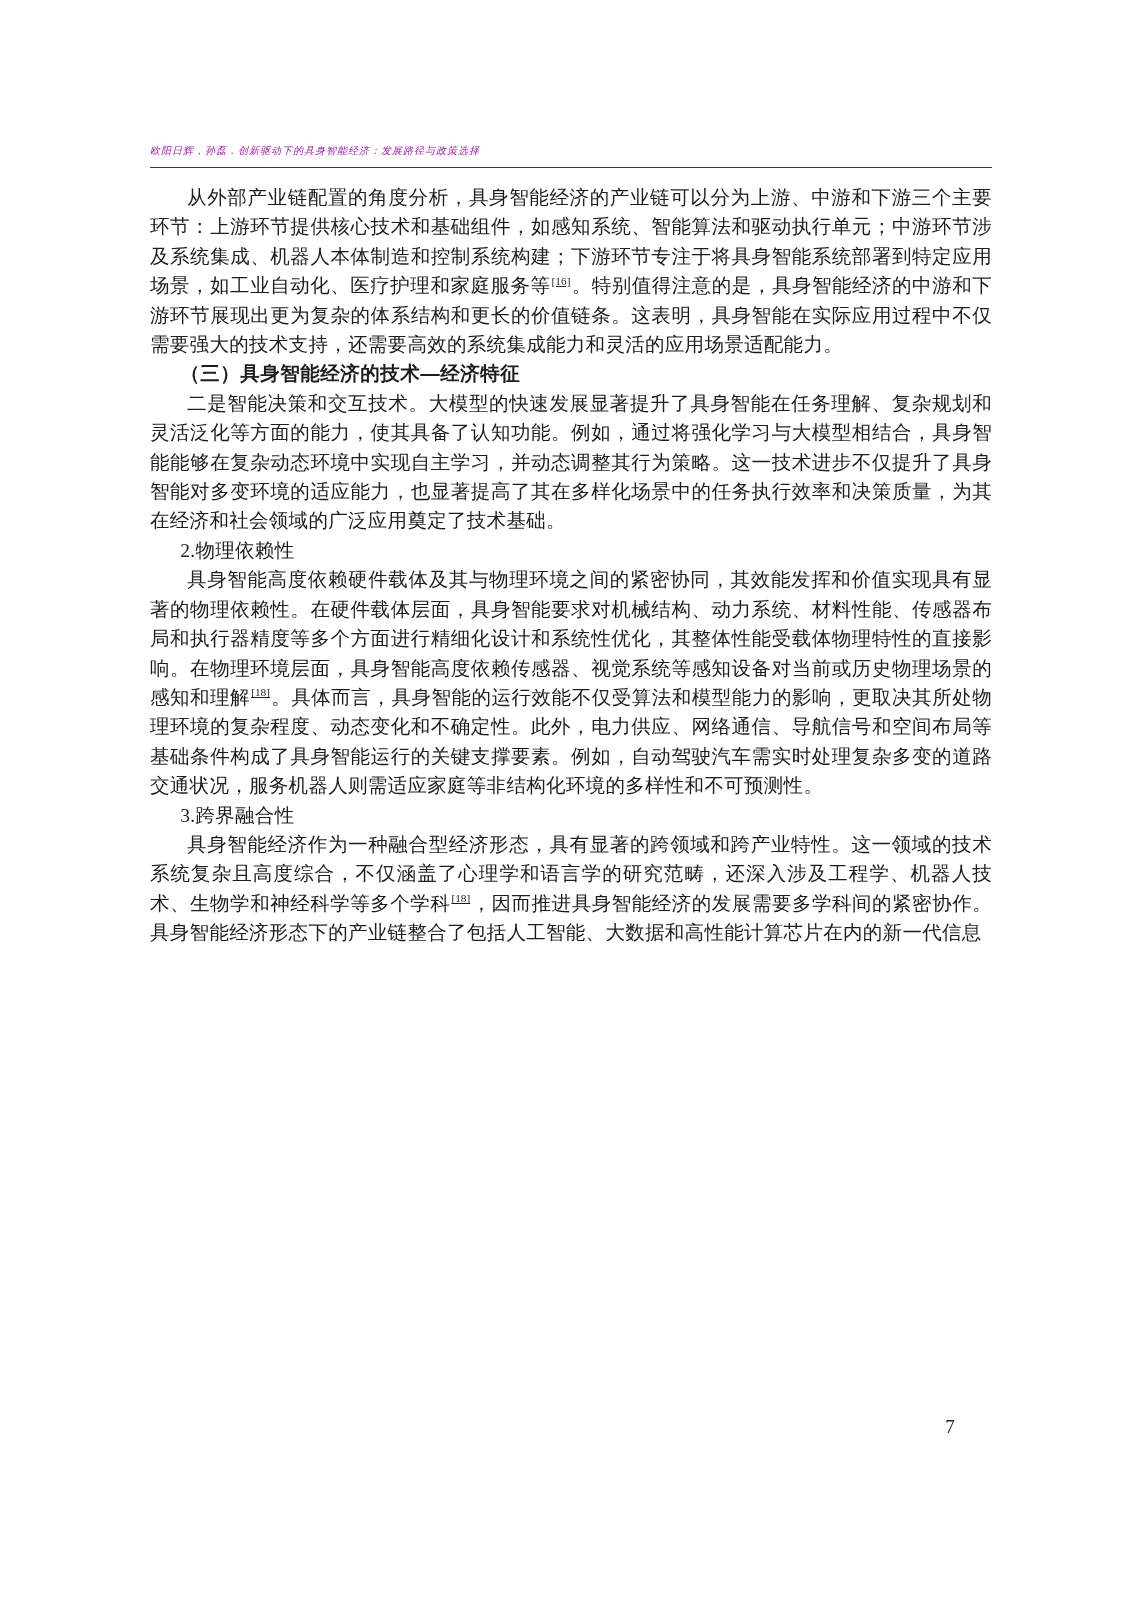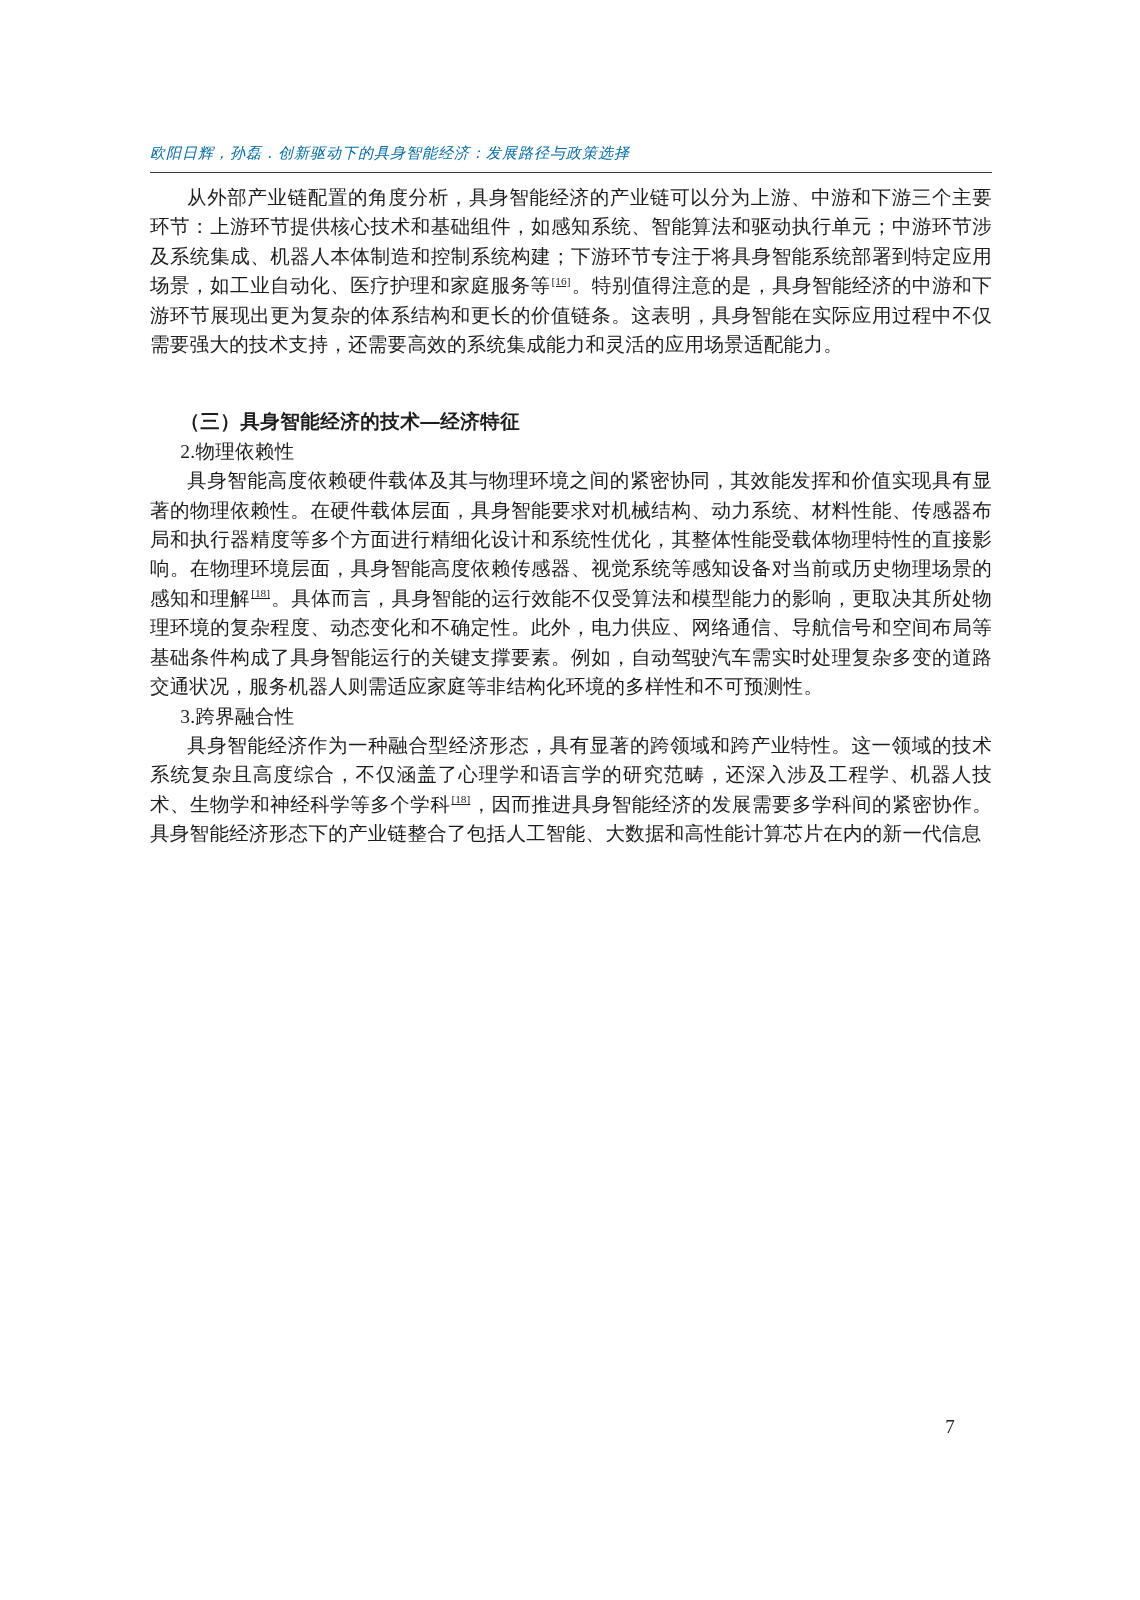--- a/index.html
+++ b/index.html
@@ -19,23 +19,23 @@
   .running-head{
     position:absolute;
     left:150px;
     width:842px;
     top:144px;
     border-bottom:1.5px solid var(--rule-color);
     padding-bottom:9px;
   }
   .rh-text{
     font-style:italic;
-    font-size:15px;
+    font-size:10px;
     letter-spacing:1px;
-    color:#0369a1;
+    color:#a21caf;
   }
   .article-body{
     position:absolute;
     left:150px;
     width:842px;
     top:183px;
     font-size:19.5px;
     line-height:29.4px;
     letter-spacing:0.3px;
     text-align:justify;
@@ -45,21 +45,20 @@
     margin:0;
     padding:0;
   }
   p.paragraph.indent{text-indent:1.9em;}
   p.section-heading{
     font-family:"Liberation Sans","DejaVu Sans",sans-serif;
     font-weight:700;
     font-size:19.5px;
     text-indent:1.55em;
     letter-spacing:0.5px;
-    margin-top:48px;
   }
   p.numbered-subheading{
     text-indent:1.55em;
   }
   sup.citation{
     font-size:0.58em;
     vertical-align:super;
     line-height:0;
     padding:0 1px;
     letter-spacing:0;
@@ -80,20 +79,21 @@
 
 <div class="page">
 
   <header class="running-head">
     <div class="rh-text">欧阳日辉，孙磊．创新驱动下的具身智能经济：发展路径与政策选择</div>
   </header>
 
   <main class="article-body" id="article-body">
       <p class="paragraph indent"><span>从外部产业链配置的角度分析，具身智能经济的产业链可以分为上游、中游和下游三个主要环节：上游环节提供核心技术和基础组件，如感知系统、智能算法和驱动执行单元；中游环节涉及系统集成、机器人本体制造和控制系统构建；下游环节专注于将具身智能系统部署到特定应用场景，如工业自动化、医疗护理和家庭服务等</span><sup class="citation">[16]</sup><span>。特别值得注意的是，具身智能经济的中游和下游环节展现出更为复杂的体系结构和更长的价值链条。这表明，具身智能在实际应用过程中不仅需要强大的技术支持，还需要高效的系统集成能力和灵活的应用场景适配能力。</span></p>
       <p class="section-heading"><span>（三）具身智能经济的技术—经济特征</span></p>
+      <p class="paragraph indent"><span>二是智能决策和交互技术。大模型的快速发展显著提升了具身智能在任务理解、复杂规划和灵活泛化等方面的能力，使其具备了认知功能。例如，通过将强化学习与大模型相结合，具身智能能够在复杂动态环境中实现自主学习，并动态调整其行为策略。这一技术进步不仅提升了具身智能对多变环境的适应能力，也显著提高了其在多样化场景中的任务执行效率和决策质量，为其在经济和社会领域的广泛应用奠定了技术基础。</span></p>
       <p class="numbered-subheading"><span>2.物理依赖性</span></p>
       <p class="paragraph indent"><span>具身智能高度依赖硬件载体及其与物理环境之间的紧密协同，其效能发挥和价值实现具有显著的物理依赖性。在硬件载体层面，具身智能要求对机械结构、动力系统、材料性能、传感器布局和执行器精度等多个方面进行精细化设计和系统性优化，其整体性能受载体物理特性的直接影响。在物理环境层面，具身智能高度依赖传感器、视觉系统等感知设备对当前或历史物理场景的感知和理解</span><sup class="citation">[18]</sup><span>。具体而言，具身智能的运行效能不仅受算法和模型能力的影响，更取决其所处物理环境的复杂程度、动态变化和不确定性。此外，电力供应、网络通信、导航信号和空间布局等基础条件构成了具身智能运行的关键支撑要素。例如，自动驾驶汽车需实时处理复杂多变的道路交通状况，服务机器人则需适应家庭等非结构化环境的多样性和不可预测性。</span></p>
       <p class="numbered-subheading"><span>3.跨界融合性</span></p>
       <p class="paragraph indent"><span>具身智能经济作为一种融合型经济形态，具有显著的跨领域和跨产业特性。这一领域的技术系统复杂且高度综合，不仅涵盖了心理学和语言学的研究范畴，还深入涉及工程学、机器人技术、生物学和神经科学等多个学科</span><sup class="citation">[18]</sup><span>，因而推进具身智能经济的发展需要多学科间的紧密协作。具身智能经济形态下的产业链整合了包括人工智能、大数据和高性能计算芯片在内的新一代信息</span></p>
     </main>
 
   <div class="page-number">7</div>
 
 </div>
 

